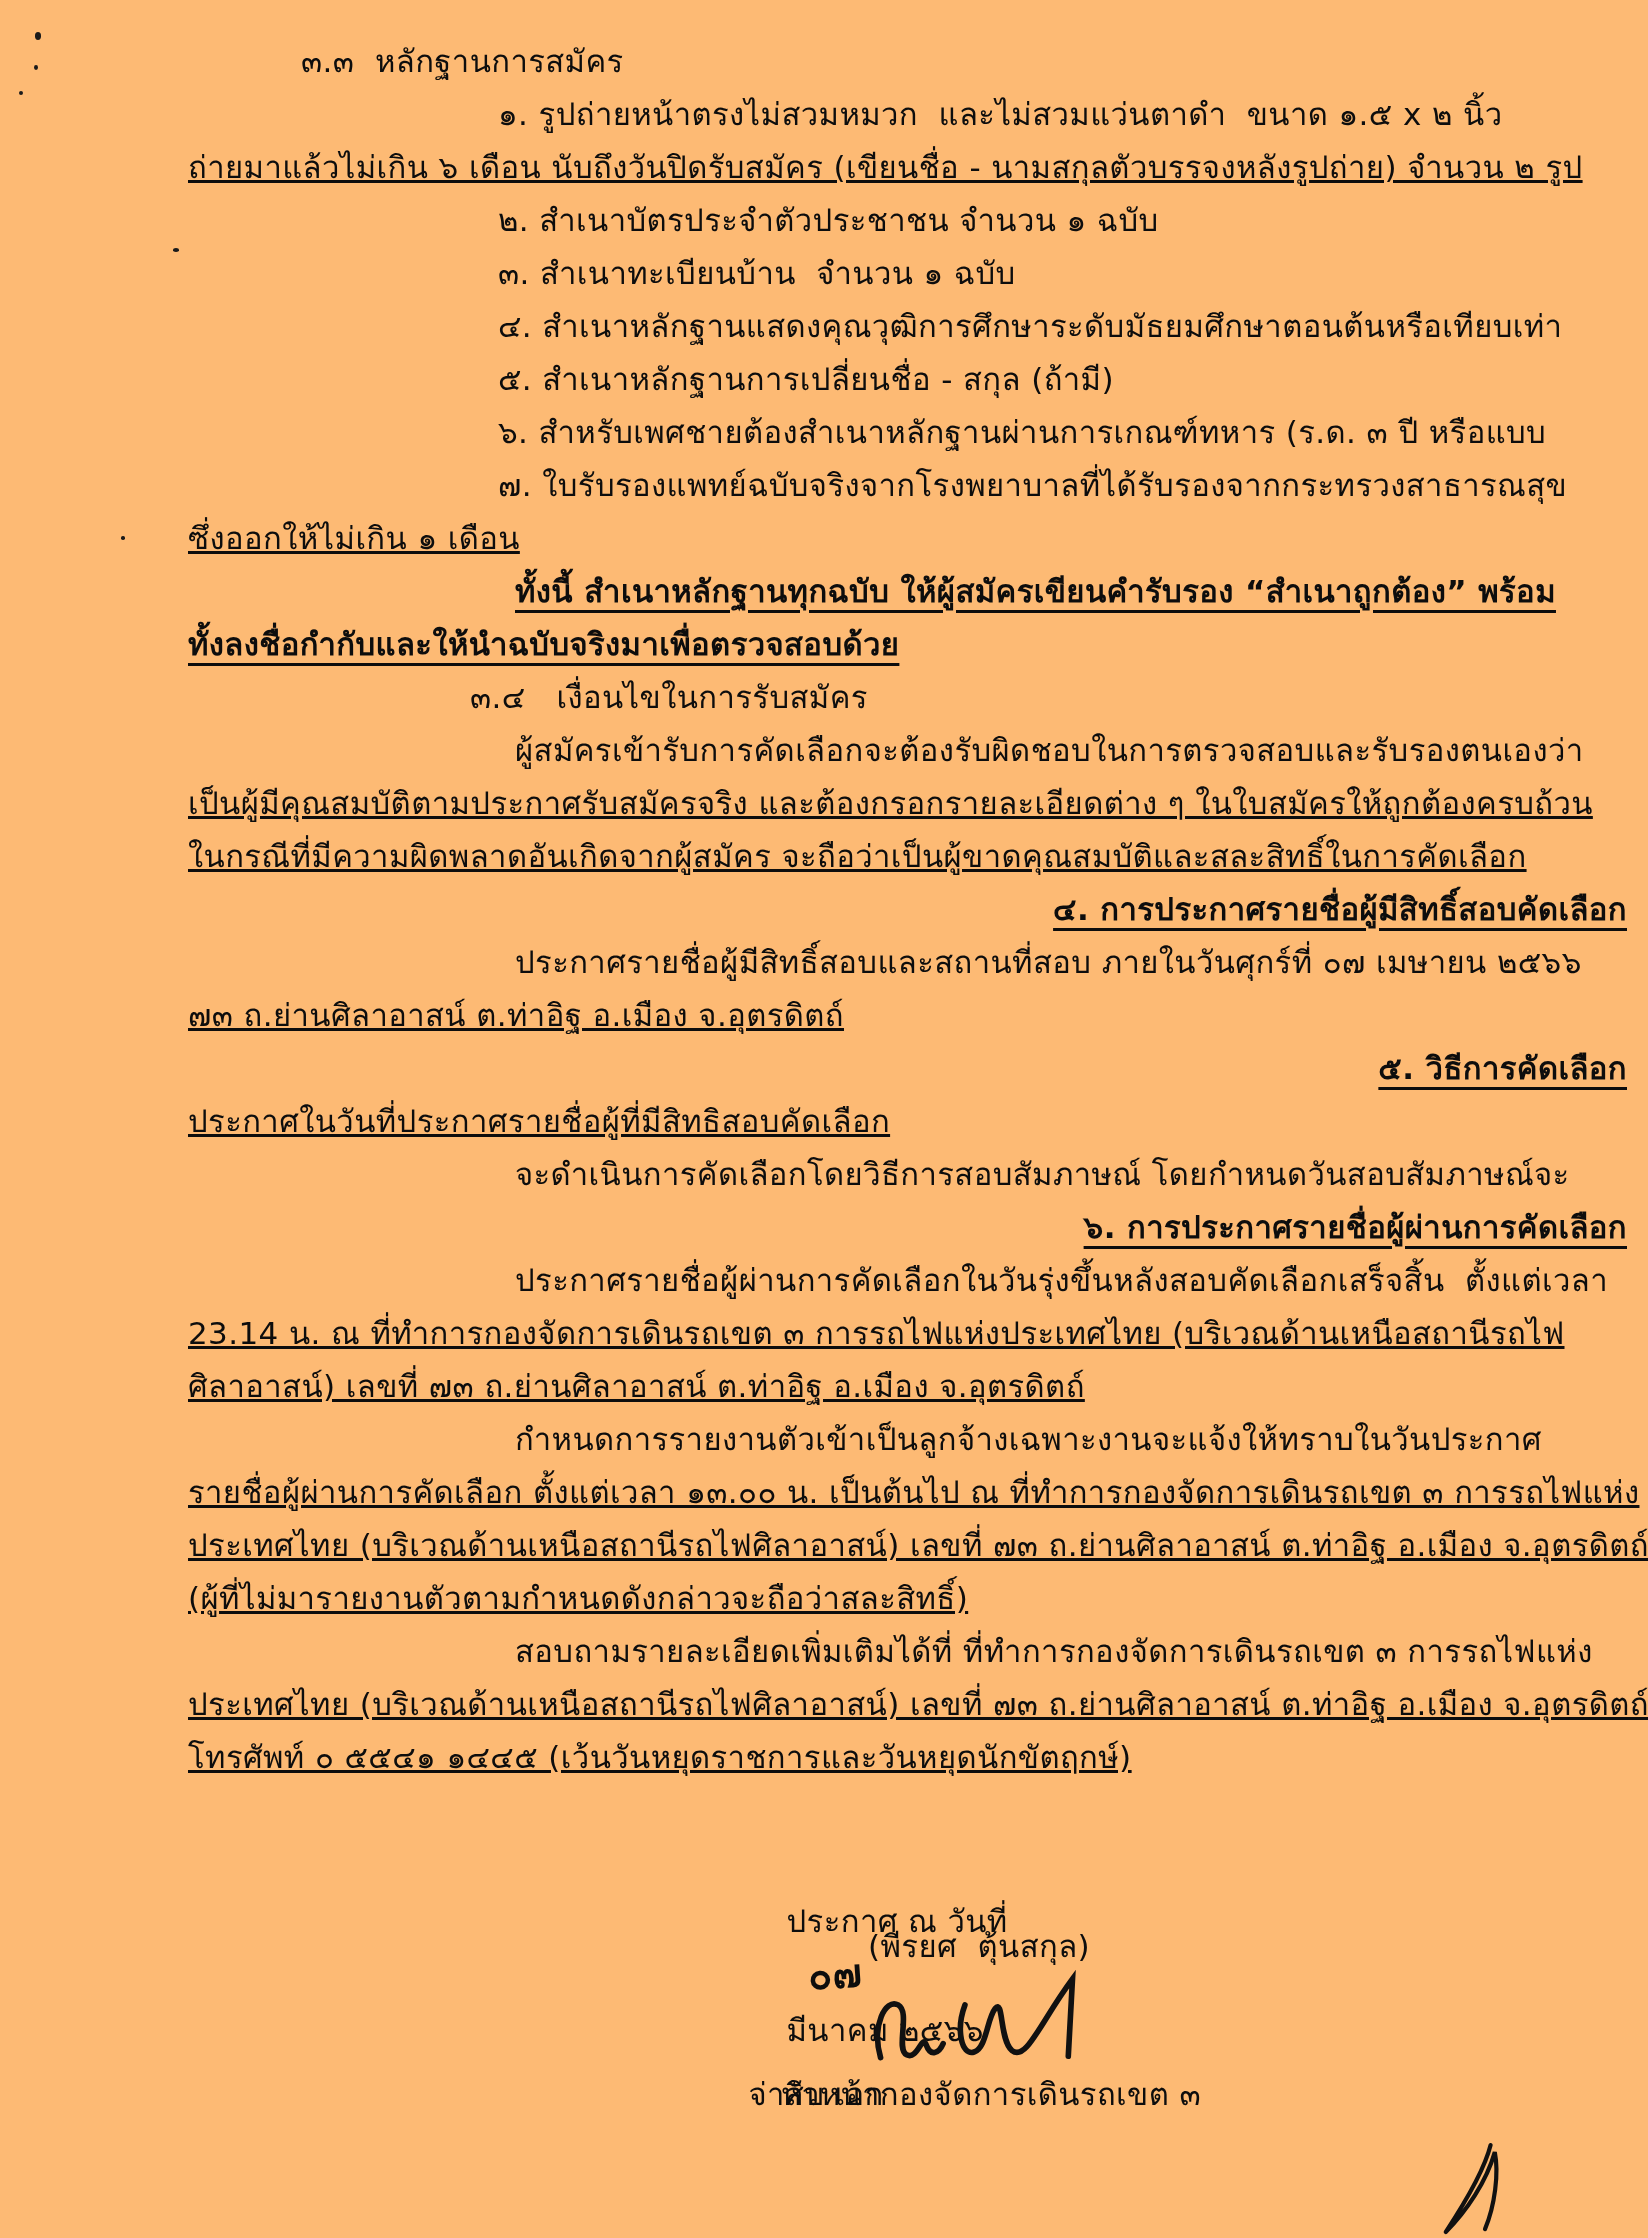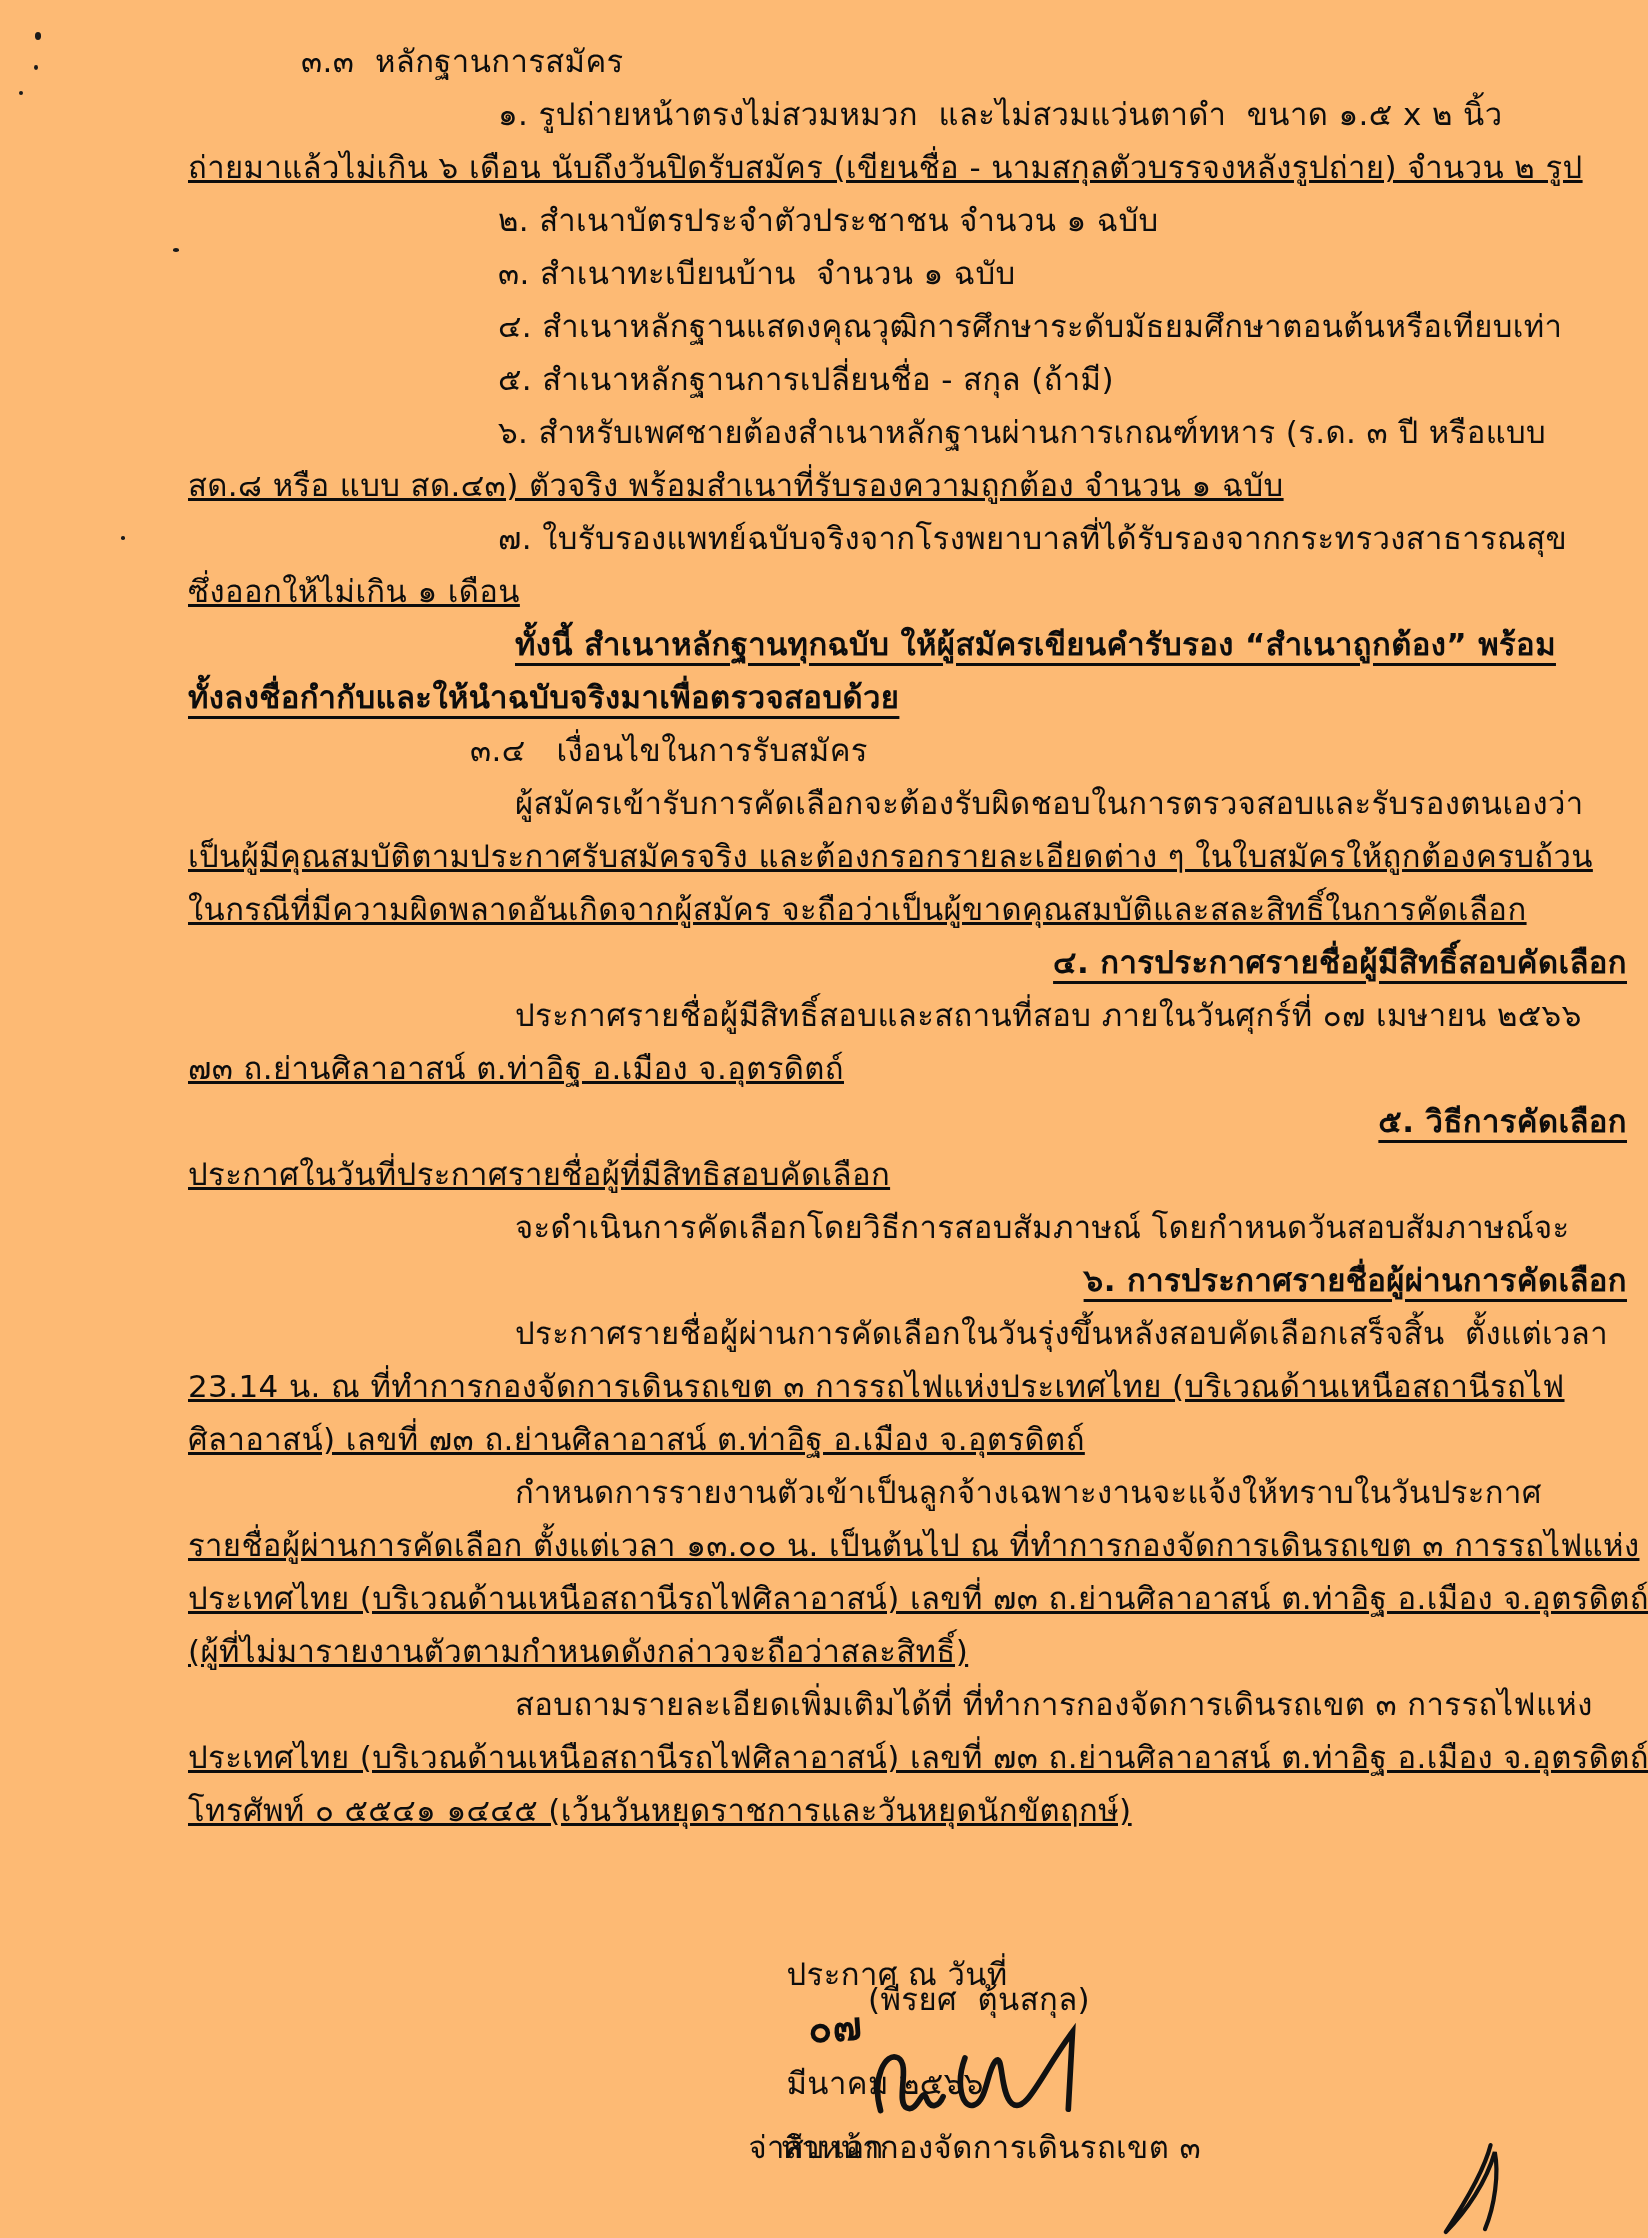--- a/index.html
+++ b/index.html
@@ -72,21 +72,20 @@
 
   <div class="content">
     <div class="line in-sec33">๓.๓  หลักฐานการสมัคร</div>
     <div class="line in-item">๑. รูปถ่ายหน้าตรงไม่สวมหมวก  และไม่สวมแว่นตาดำ  ขนาด ๑.๕ x ๒ นิ้ว</div>
     <div class="line in-0">ถ่ายมาแล้วไม่เกิน ๖ เดือน นับถึงวันปิดรับสมัคร (เขียนชื่อ - นามสกุลตัวบรรจงหลังรูปถ่าย) จำนวน ๒ รูป</div>
     <div class="line in-item">๒. สำเนาบัตรประจำตัวประชาชน จำนวน ๑ ฉบับ</div>
     <div class="line in-item">๓. สำเนาทะเบียนบ้าน  จำนวน ๑ ฉบับ</div>
     <div class="line in-item">๔. สำเนาหลักฐานแสดงคุณวุฒิการศึกษาระดับมัธยมศึกษาตอนต้นหรือเทียบเท่า</div>
     <div class="line in-item">๕. สำเนาหลักฐานการเปลี่ยนชื่อ - สกุล (ถ้ามี)</div>
     <div class="line in-item">๖. สำหรับเพศชายต้องสำเนาหลักฐานผ่านการเกณฑ์ทหาร (ร.ด. ๓ ปี หรือแบบ</div>
-    <div class="line in-0">สด.๘ หรือ แบบ สด.๔๓) ตัวจริง พร้อมสำเนาที่รับรองความถูกต้อง จำนวน ๑ ฉบับ</div>
     <div class="line in-item">๗. ใบรับรองแพทย์ฉบับจริงจากโรงพยาบาลที่ได้รับรองจากกระทรวงสาธารณสุข</div>
     <div class="line in-0">ซึ่งออกให้ไม่เกิน ๑ เดือน</div>
     <div class="line in-para bu">ทั้งนี้ สำเนาหลักฐานทุกฉบับ ให้ผู้สมัครเขียนคำรับรอง “สำเนาถูกต้อง” พร้อม</div>
     <div class="line in-0 bu">ทั้งลงชื่อกำกับและให้นำฉบับจริงมาเพื่อตรวจสอบด้วย</div>
     <div class="line in-sec34">๓.๔   เงื่อนไขในการรับสมัคร</div>
     <div class="line in-para">ผู้สมัครเข้ารับการคัดเลือกจะต้องรับผิดชอบในการตรวจสอบและรับรองตนเองว่า</div>
     <div class="line in-0">เป็นผู้มีคุณสมบัติตามประกาศรับสมัครจริง และต้องกรอกรายละเอียดต่าง ๆ ในใบสมัครให้ถูกต้องครบถ้วน</div>
     <div class="line in-0">ในกรณีที่มีความผิดพลาดอันเกิดจากผู้สมัคร จะถือว่าเป็นผู้ขาดคุณสมบัติและสละสิทธิ์ในการคัดเลือก</div>
     <div class="line in-sec bu">๔. การประกาศรายชื่อผู้มีสิทธิ์สอบคัดเลือก</div>
     <div class="line in-para">ประกาศรายชื่อผู้มีสิทธิ์สอบและสถานที่สอบ ภายในวันศุกร์ที่ ๐๗ เมษายน ๒๕๖๖</div>

